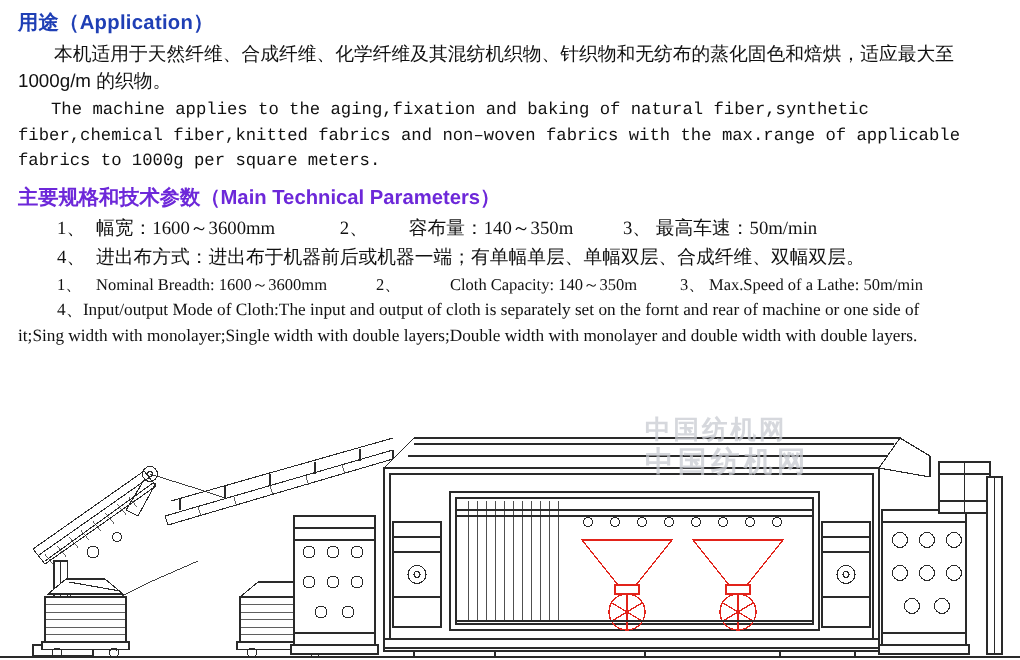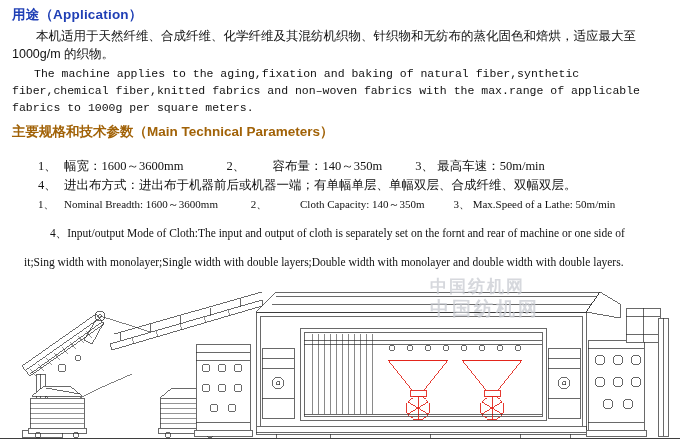--- a/index.html
+++ b/index.html
@@ -44,25 +44,25 @@
   }
   .para-en {
     color: #111111;
     font-size: 11.5px;
     line-height: 17px;
     margin: 0 0 2px 0;
     text-indent: 22px;
     font-family: Liberation Mono, monospace;
   }
   .sec-title2 {
-    color: #a16207;
+    color: #6d28d9;
     font-weight: bold;
     font-size: 13.5px;
     font-family: "Liberation Sans", sans-serif;
-    margin: 7px 0 16px 0;
+    margin: 7px 0 2px 0;
   }
   .spec-line {
     color: #111111;
     font-size: 12.5px;
     line-height: 19px;
     margin: 0;
     padding-left: 26px;
     white-space: nowrap;
   }
   .spec-line.en {
@@ -70,21 +70,21 @@
     line-height: 18px;
   }
   .spec-line .num {
     display: inline-block;
     min-width: 26px;
   }
   .wrap-en {
     color: #111111;
     font-size: 11.5px;
     line-height: 17px;
-    margin: 12px;
+    margin: 0;
     padding-left: 26px;
   }
   .fig {
     position: absolute;
     left: 0;
     top: 248px;
     width: 680px;
     height: 192px;
   }
   .watermark {

